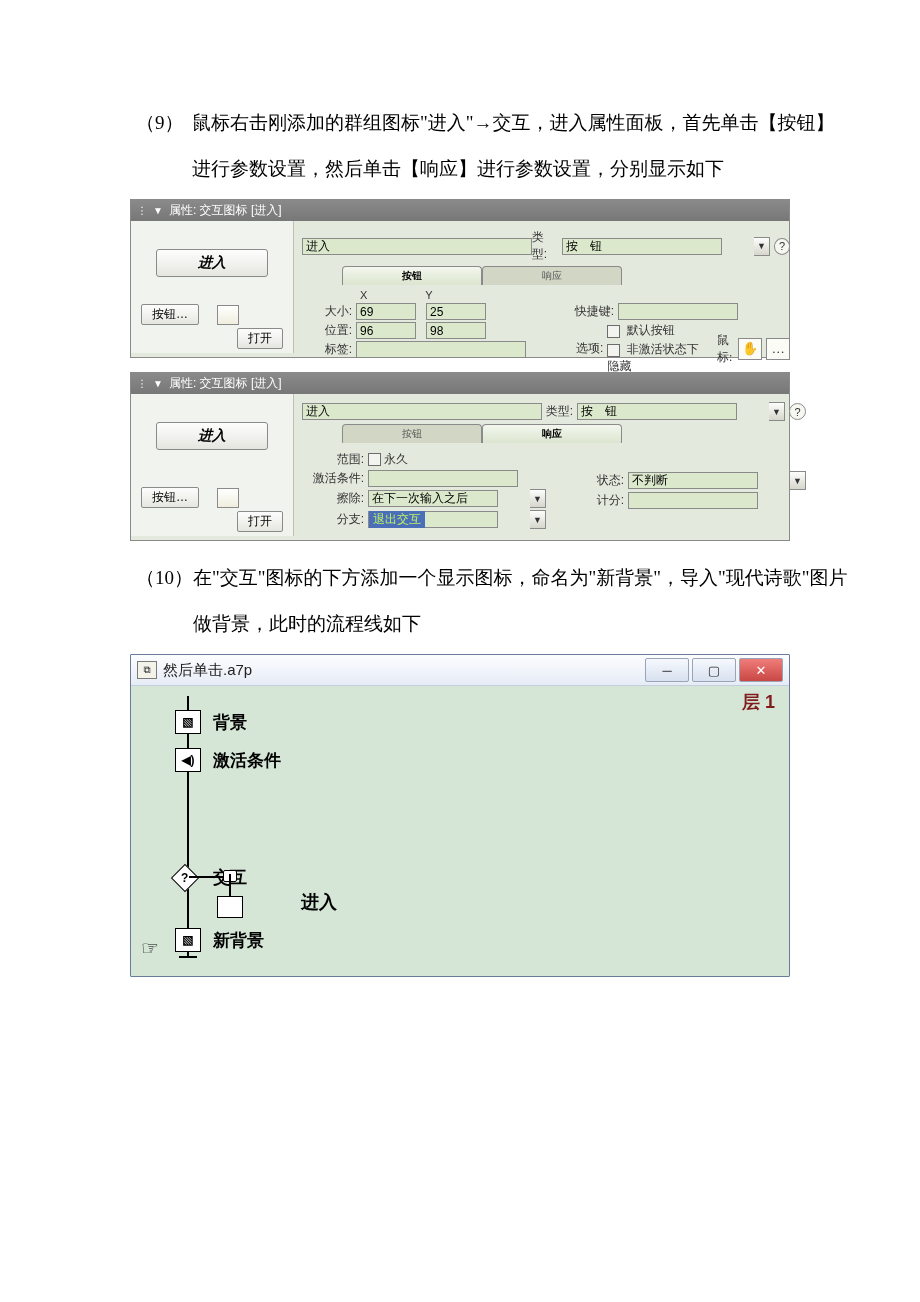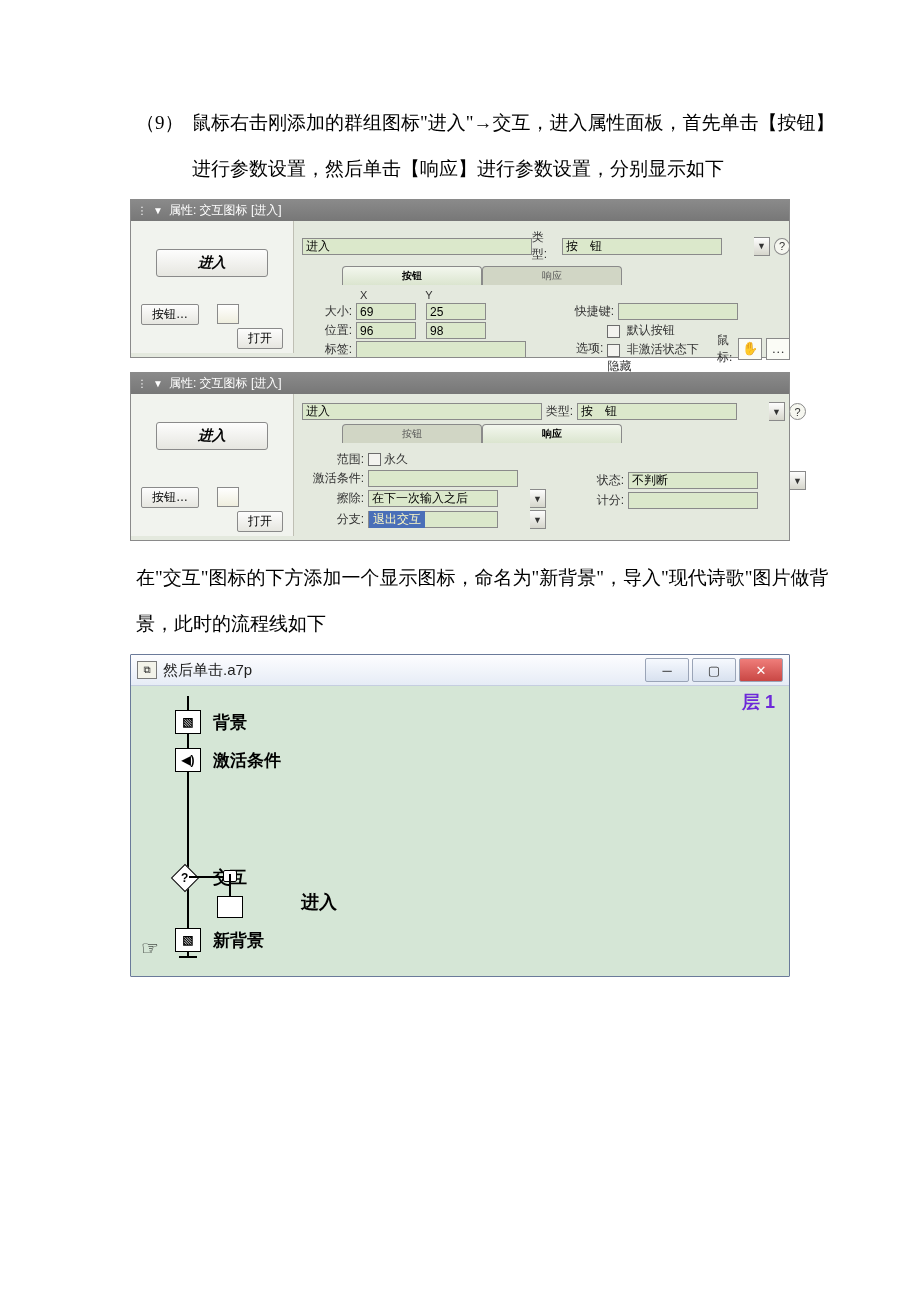--- a/index.html
+++ b/index.html
@@ -81,21 +81,21 @@
     font-size: 12px;
     padding: 1px 10px;
     color: #000;
     margin: 0;
   }
   .left-row {
     position: absolute;
     bottom: 28px;
     left: 10px;
     display: flex;
-    align-items: flex-start;
+    align-items: flex-end;
     gap: 18px;
   }
   .left-row .ico {
     width: 20px; height: 18px; border: 1px solid #8a8a8a;
     background: linear-gradient(#fff,#efeede);
   }
   .open-btn {
     position: absolute;
     bottom: 4px; right: 10px;
   }
@@ -176,21 +176,21 @@
   .cursor-box {
     width: 22px; height: 20px; border: 1px solid #8a8a8a;
     background: #fbfcf6;
     display: inline-flex; align-items: center; justify-content: center;
     font-size: 13px;
   }
   .cursor-pair { display: inline-flex; gap: 4px; margin-left: 6px; }
 
   .highlight-sel {
     background: #4a6fb8;
-    color: #fef9c3;
+    color: #bef264;
     padding: 0 4px;
   }
 
   
   .flow-outer {
     margin: 0 70px 14px 70px;
     border: 1px solid #6a7a9a;
     border-radius: 1px;
     overflow: hidden;
   }
@@ -230,21 +230,21 @@
     color: #fff;
   }
   .flow-body {
     height: 290px;
     background: #d5e6d6;
     position: relative;
     font-family: "SimSun", Arial, sans-serif;
   }
   .layer-lbl {
     position: absolute; top: 4px; right: 14px;
-    font-size: 18px; font-weight: bold; color: #6d28d9;
+    font-size: 18px; font-weight: bold; color: #7f1d1d;
   }
   .flow-line {
     position: absolute; left: 56px; top: 10px; bottom: 20px;
     width: 2px; background: #000;
   }
   .node {
     position: absolute;
     display: flex; align-items: center;
     font-size: 17px; font-weight: bold; color: #000;
   }
@@ -444,20 +444,21 @@
               <span class="lbl2">计分:</span>
               <input class="inp w-med" value="" style="">
             </div>
           </div>
         </div>
       </div>
     </div>
   </div>
 
   <div class="para">
+    <div class="num">（10）</div>
     <div class="txt">在"交互"图标的下方添加一个显示图标，命名为"新背景"，导入"现代诗歌"图片做背景，此时的流程线如下</div>
   </div>
 
   <div class="flow-outer">
     <div class="flow-title">
       <span class="app-ico">⧉</span>
       <span>然后单击.a7p</span>
       <div class="win-btns">
         <span class="win-btn">─</span>
         <span class="win-btn">▢</span>

